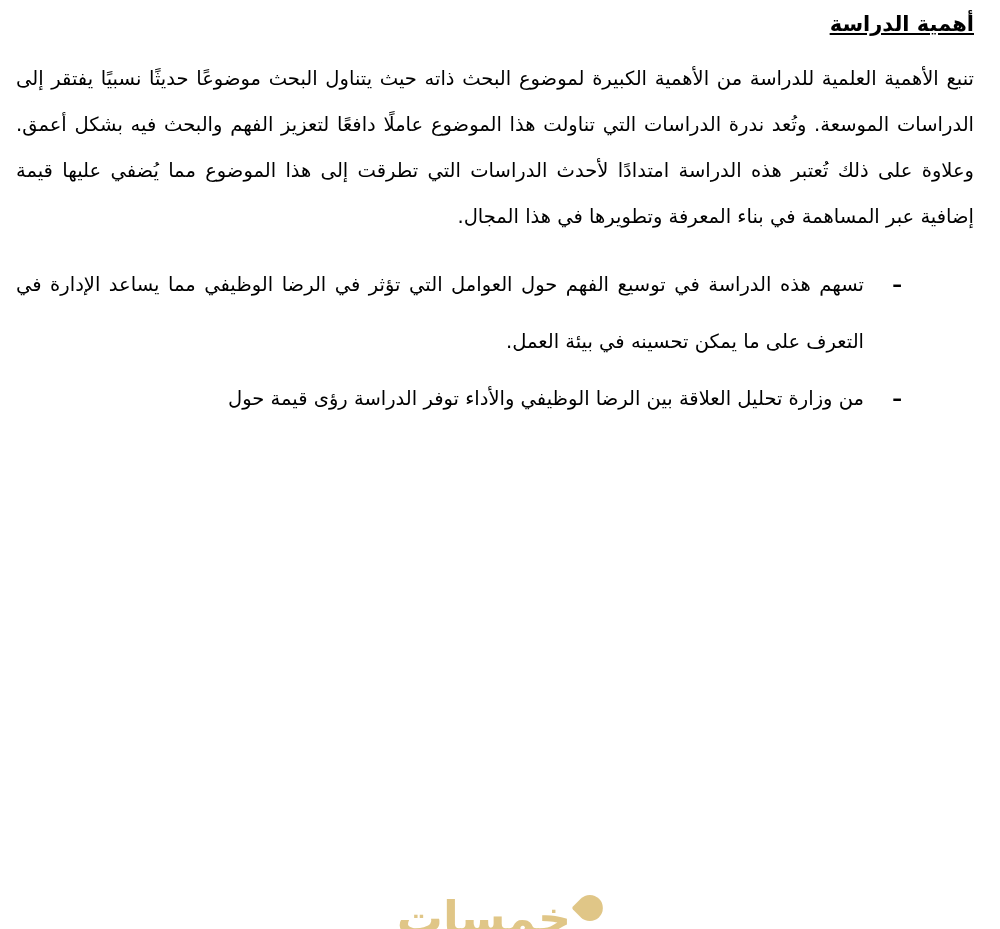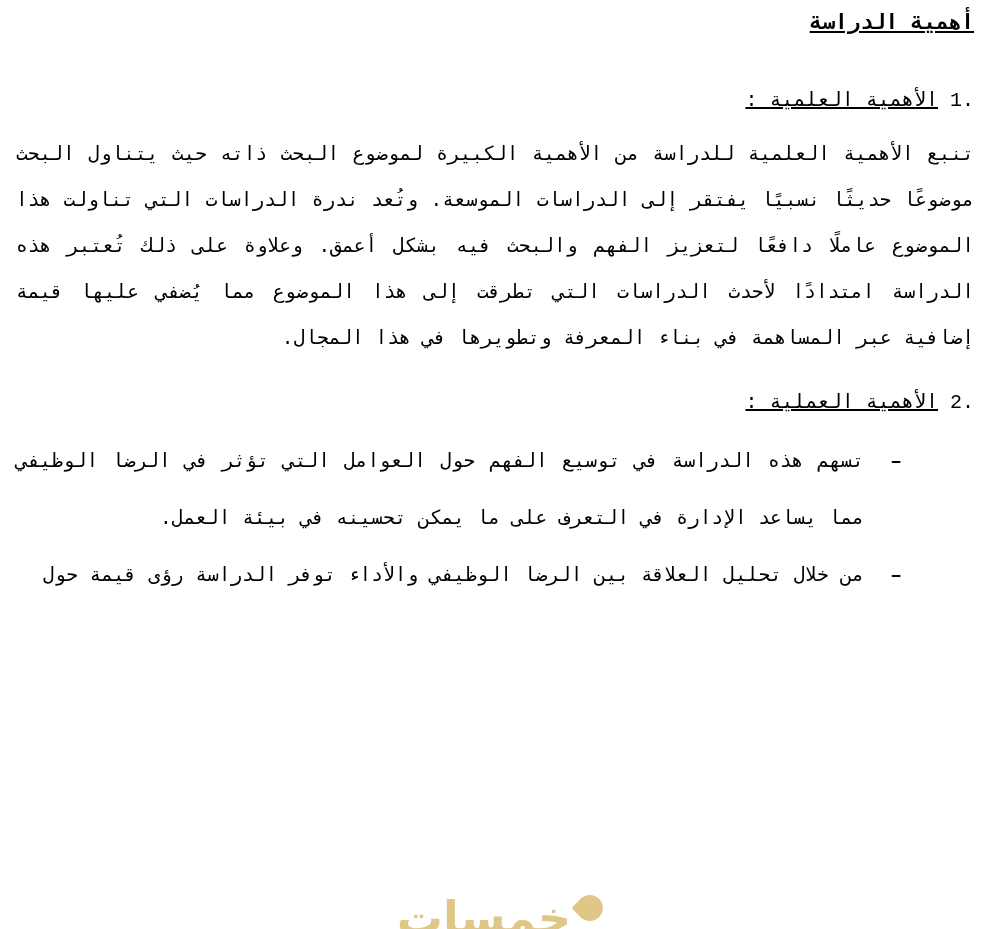--- a/index.html
+++ b/index.html
@@ -13,21 +13,20 @@
       position: relative;
       overflow: hidden;
       font-family: "DejaVu Sans", "Liberation Sans", sans-serif;
       color: #000000;
     }
     .page {
       position: relative;
       z-index: 1;
       direction: rtl;
       padding: 6px 26px 0 16px;
-      font-family: Liberation Mono, monospace;
     }
     .doc-title {
       display: inline-block;
       margin-top: 2px;
       font-size: 21px;
       font-weight: bold;
       text-decoration: underline;
       line-height: 32px;
     }
     .heading {
@@ -104,39 +103,33 @@
 
 <div class="watermark">
   <span class="wm-icon"></span>
   <span>خمسات</span>
 </div>
 
 <div class="page">
 
   <h1 class="doc-title">أهمية الدراسة</h1>
 
-  <div class="heading heading-1">
-    <span class="num">1.</span><span class="htext">الأهمية العلمية :</span>
-  </div>
 
   <p class="para para-1">تنبع الأهمية العلمية للدراسة من الأهمية الكبيرة لموضوع البحث ذاته حيث يتناول البحث موضوعًا حديثًا نسبيًا يفتقر إلى الدراسات الموسعة. وتُعد ندرة الدراسات التي تناولت هذا الموضوع عاملًا دافعًا لتعزيز الفهم والبحث فيه بشكل أعمق. وعلاوة على ذلك تُعتبر هذه الدراسة امتدادًا لأحدث الدراسات التي تطرقت إلى هذا الموضوع مما يُضفي عليها قيمة إضافية عبر المساهمة في بناء المعرفة وتطويرها في هذا المجال.</p>
 
 
-  <div class="heading heading-2">
-    <span class="num">2.</span><span class="htext">الأهمية العملية :</span>
-  </div>
 
 
   <div class="bullets">
 
     <div class="bullet">
       <span class="dash">–</span>
       <span class="btext">تسهم هذه الدراسة في توسيع الفهم حول العوامل التي تؤثر في الرضا الوظيفي مما يساعد الإدارة في التعرف على ما يمكن تحسينه في بيئة العمل.</span>
     </div>
 
     <div class="bullet">
       <span class="dash">–</span>
-      <span class="btext">من خلال تحليل العلاقة بين الرضا الوظيفي والأداء توفر الدراسة رؤى قيمة حول</span>
+      <span class="btext">من وزارة تحليل العلاقة بين الرضا الوظيفي والأداء توفر الدراسة رؤى قيمة حول</span>
     </div>
 
   </div>
 
 </div>
 
 </body></html>

